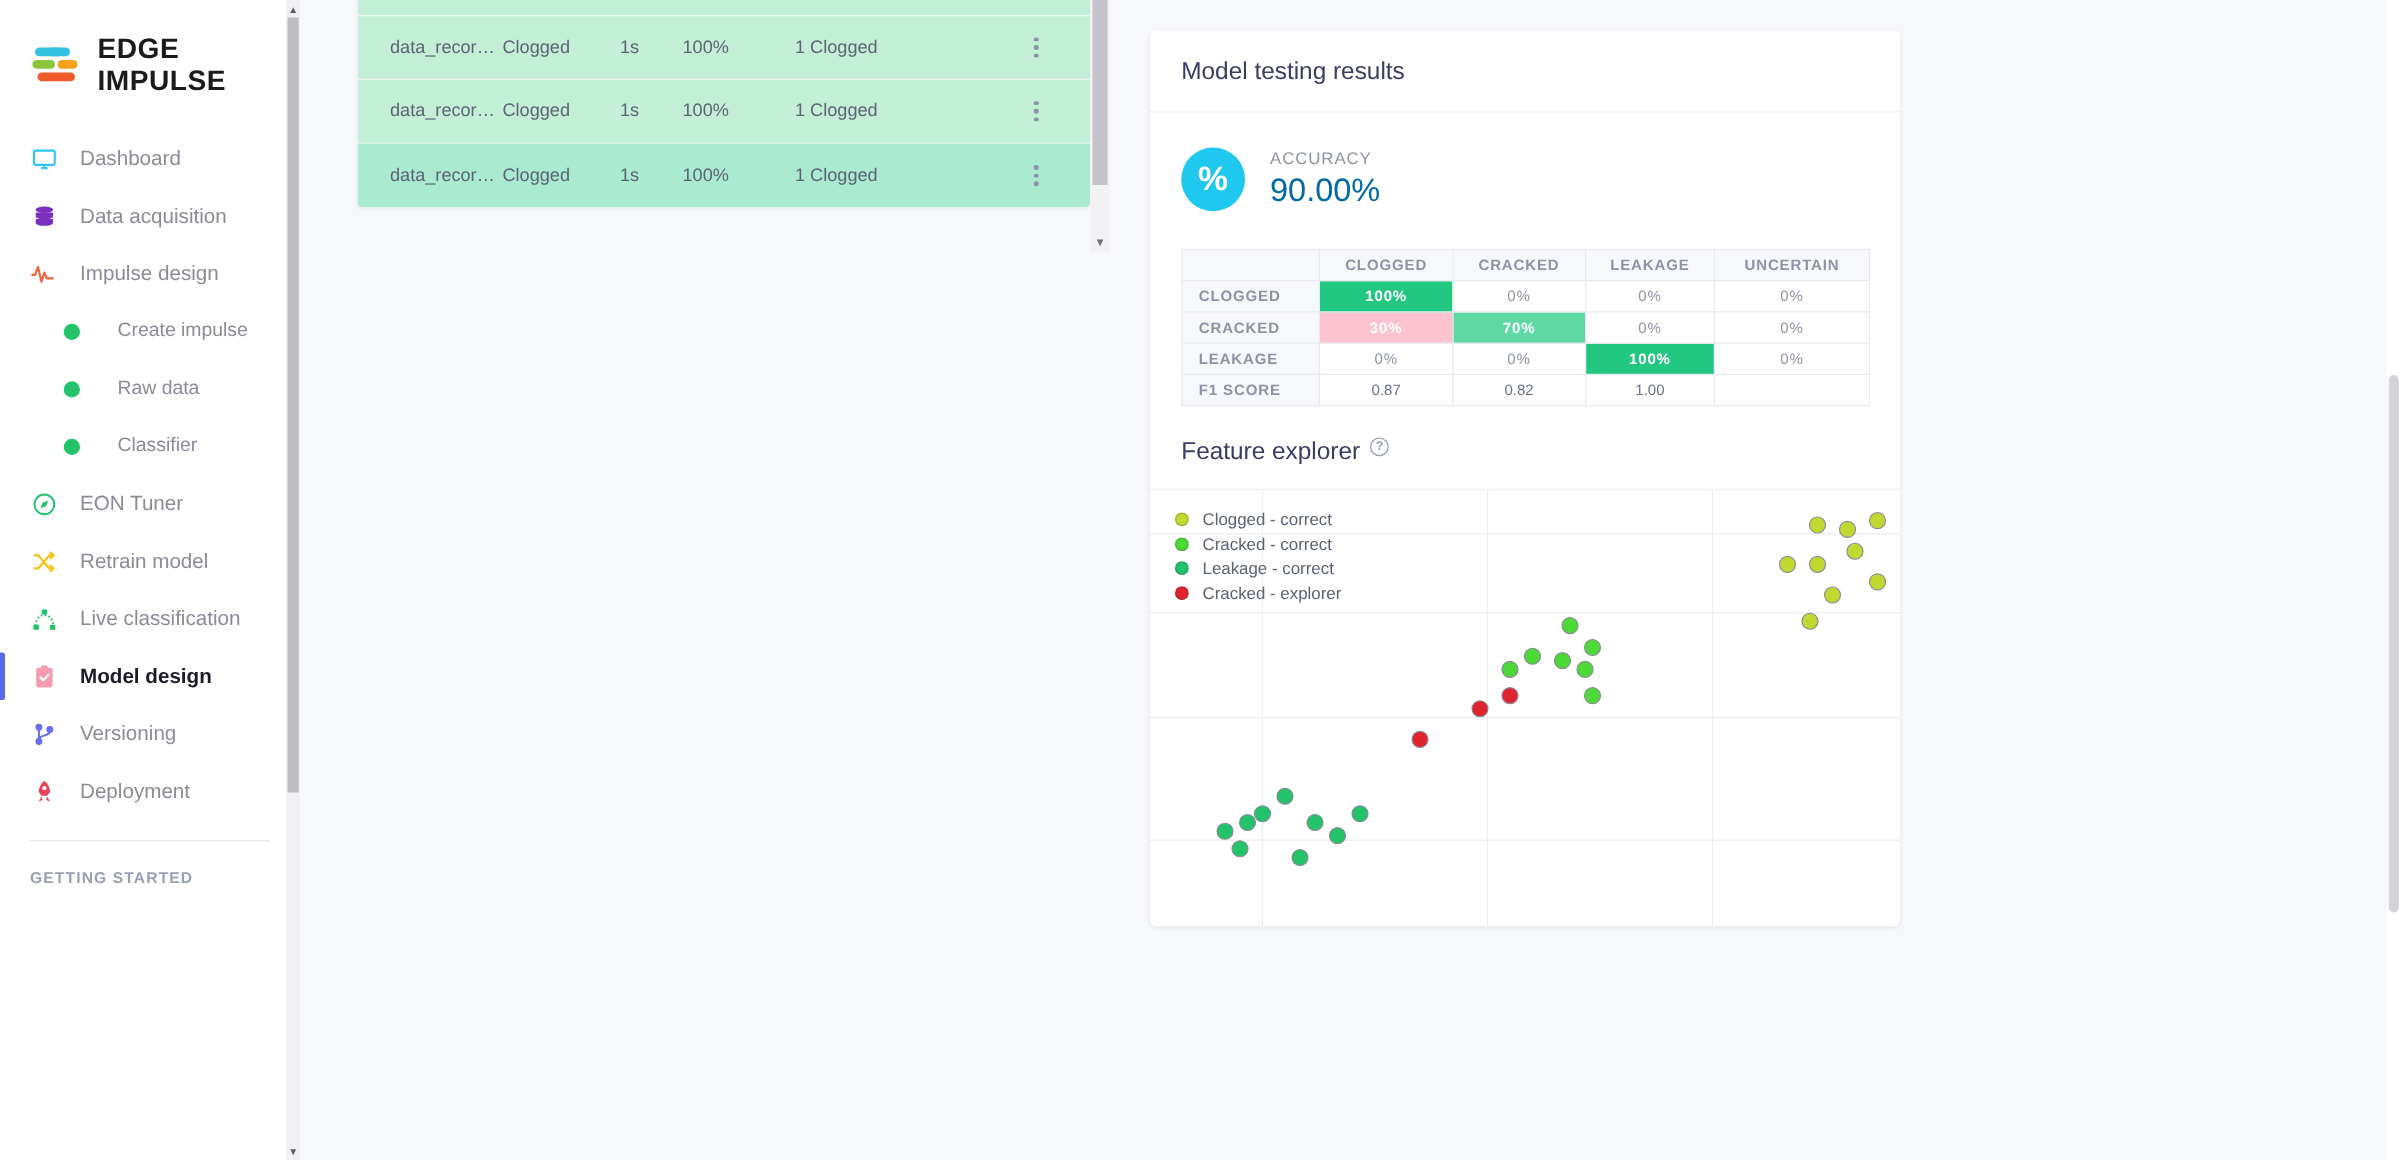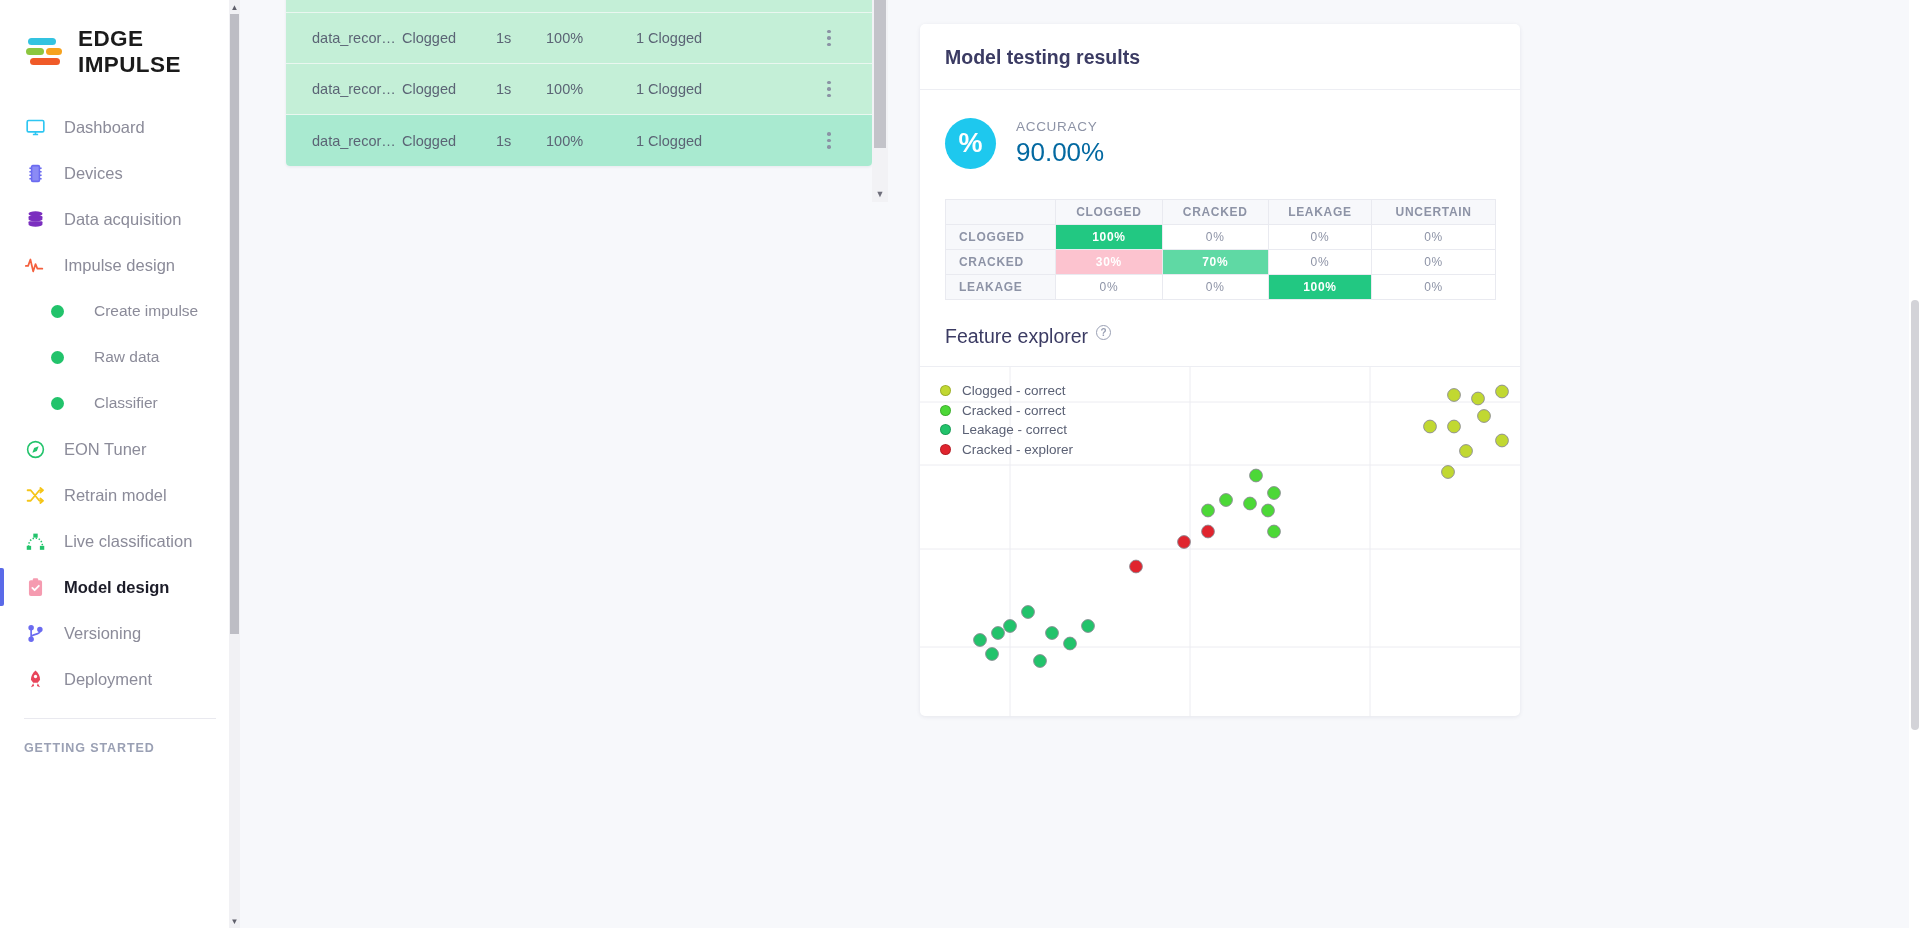--- a/index.html
+++ b/index.html
@@ -105,21 +105,21 @@
   .table-scroll .ts-arrow.down { bottom: 0; }
 
   
   .results-card {
     position: absolute; left: 680px; top: 24px; width: 600px;
     background: #ffffff; border-radius: 5px;
     box-shadow: 0 1px 4px rgba(30,30,60,.08);
   }
   .card-head {
     padding: 22px 25px 20px 25px; border-bottom: 1px solid #edeef3;
-    font-size: 19.5px; color: #3b3b63; font-weight: 700;
+    font-size: 19.5px; color: #3b3b63; font-weight: 400;
   }
   .acc-block { display: flex; align-items: center; gap: 20px; padding: 28px 25px 16px 25px; }
   .acc-badge {
     width: 51px; height: 51px; border-radius: 50%; background: #1ec8ee;
     display: flex; align-items: center; justify-content: center;
     color: #ffffff; font-size: 27px; font-weight: bold; flex: 0 0 51px;
   }
   .acc-label { font-size: 13.5px; letter-spacing: .7px; color: #8d93a6; font-weight: 500; }
   .acc-value { font-size: 26px; color: #0369a1; margin-top: 3px; }
 
@@ -187,29 +187,20 @@
       <div class="nav-item">
         <span class="nav-icon">
           <svg width="21" height="21" viewBox="0 0 24 24" fill="none" stroke="#2ec6f2" stroke-width="1.9">
             <rect x="2.5" y="4" width="19" height="13" rx="1.6"></rect>
               <path d="M9 20h6M12 17v3"></path>
           </svg>
         </span>
         <span class="label">Dashboard</span>
       </div>
 
-      <div class="nav-item">
-        <span class="nav-icon">
-          <svg width="21" height="21" viewBox="0 0 24 24" fill="none" stroke="#6b6bf0" stroke-width="1.8">
-            <rect x="7.5" y="3" width="9" height="18" rx="1.4" fill="#8b8bf5" stroke="#6b6bf0"></rect>
-            <path d="M5 6h2M5 10h2M5 14h2M5 18h2M17 6h2M17 10h2M17 14h2M17 18h2"></path>
-          </svg>
-        </span>
-        <span class="label">Devices</span>
-      </div>
 
       <div class="nav-item">
         <span class="nav-icon">
           <svg width="21" height="21" viewBox="0 0 24 24" fill="#7b2fbf">
             <ellipse cx="12" cy="5.5" rx="8" ry="3"></ellipse>
             <rect x="4" y="8" width="16" height="3.4" rx="1.2"></rect>
             <ellipse cx="12" cy="11.6" rx="8" ry="2.6"></ellipse>
             <rect x="4" y="14" width="16" height="3.4" rx="1.2"></rect>
             <ellipse cx="12" cy="17.6" rx="8" ry="2.6"></ellipse>
           </svg>
@@ -417,20 +408,27 @@
               <td class="cell on" style="background: rgb(95, 217, 164);">70%</td>
               <td class="cell" style="background: rgb(255, 255, 255);">0%</td>
               <td class="cell" style="background: rgb(255, 255, 255);">0%</td>
             </tr>
             <tr>
               <td class="rhead">LEAKAGE</td>
               <td class="cell" style="background: rgb(255, 255, 255);">0%</td>
               <td class="cell" style="background: rgb(255, 255, 255);">0%</td>
               <td class="cell on" style="background: rgb(34, 200, 130);">100%</td>
               <td class="cell" style="background: rgb(255, 255, 255);">0%</td>
+            </tr>
+            <tr>
+              <td class="rhead">F1 SCORE</td>
+              <td class="f1">0.87</td>
+              <td class="f1">0.82</td>
+              <td class="f1">1.00</td>
+              <td class="f1"></td>
             </tr>
           </tbody>
       </table>
 
       <div class="fe-head">
         <span>Feature explorer</span>
         <span class="help-icon">?</span>
       </div>
 
       <div class="fe-body">

